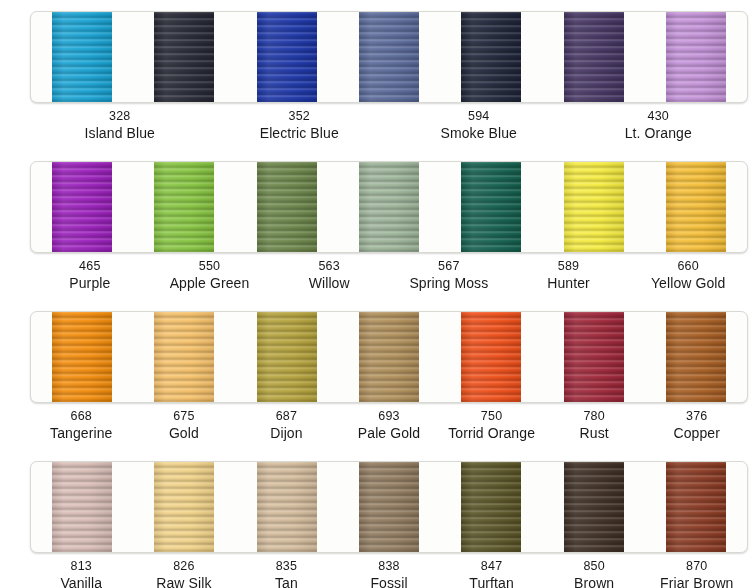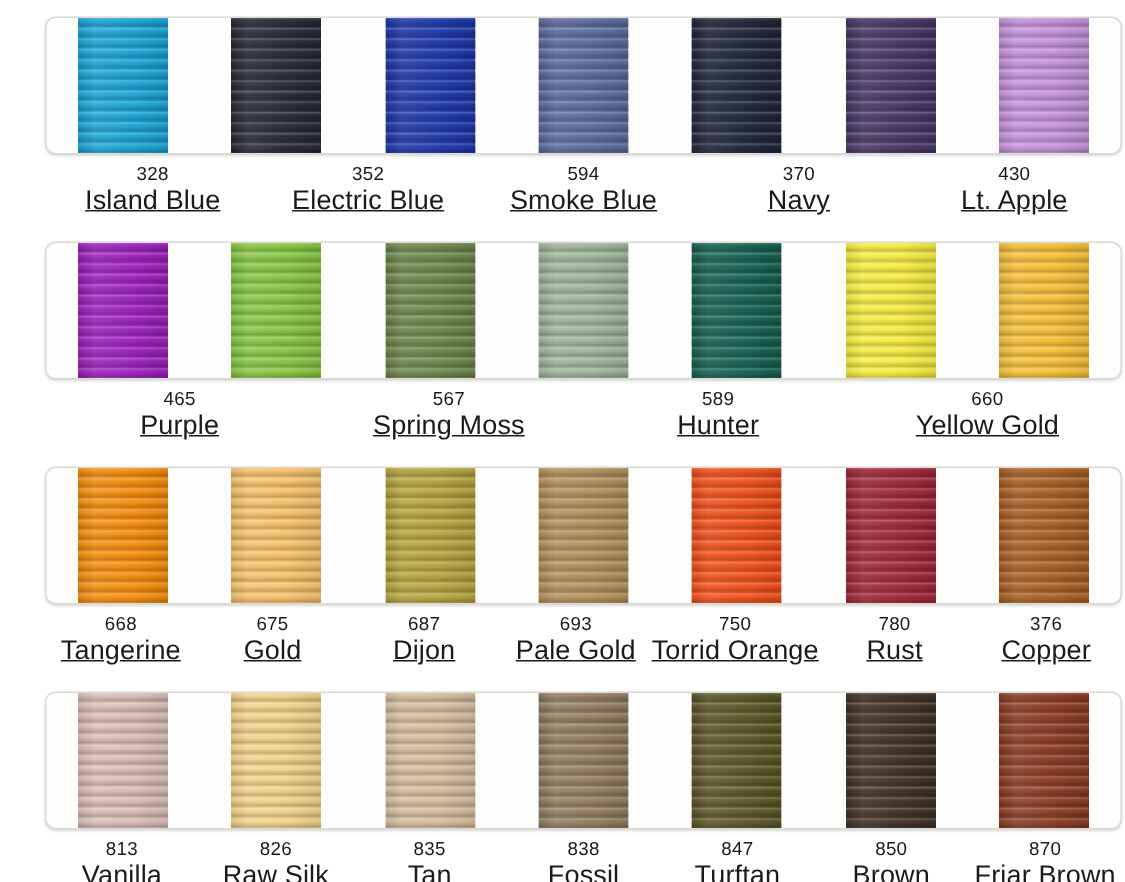--- a/index.html
+++ b/index.html
@@ -129,25 +129,24 @@
     flex: 1 1 0;
     text-align: center;
     color: #1a1a1a;
   }
   .code {
     font-size: 12.5px;
     line-height: 17px;
     letter-spacing: 0.2px;
   }
   .name {
-    font-size: 18px;
+    font-size: 14px;
     line-height: 17px;
     letter-spacing: 0.1px;
     white-space: nowrap;
-    text-decoration: underline;
   }
 </style>
 </head>
 <body>
 
 <div id="chart">
     <div class="row">
       <div class="panel">
         <div class="panel-inner">
           <div class="swatch-cell">
@@ -215,26 +214,22 @@
         </div>
         <div class="label-cell">
           <div class="code">352</div>
           <div class="name">Electric Blue</div>
         </div>
         <div class="label-cell">
           <div class="code">594</div>
           <div class="name">Smoke Blue</div>
         </div>
         <div class="label-cell">
-          <div class="code">370</div>
-          <div class="name">Navy</div>
-        </div>
-        <div class="label-cell">
           <div class="code">430</div>
-          <div class="name">Lt. Apple</div>
+          <div class="name">Lt. Orange</div>
         </div>
       </div>
     </div>
     <div class="row">
       <div class="panel">
         <div class="panel-inner">
           <div class="swatch-cell">
             <div class="ribbon" style="background: rgb(155, 31, 188);">
               <div class="weave"></div>
               <div class="shade"></div>
@@ -291,20 +286,28 @@
             </div>
           </div>
         </div>
       </div>
       <div class="labels">
         <div class="label-cell">
           <div class="code">465</div>
           <div class="name">Purple</div>
         </div>
         <div class="label-cell">
+          <div class="code">550</div>
+          <div class="name">Apple Green</div>
+        </div>
+        <div class="label-cell">
+          <div class="code">563</div>
+          <div class="name">Willow</div>
+        </div>
+        <div class="label-cell">
           <div class="code">567</div>
           <div class="name">Spring Moss</div>
         </div>
         <div class="label-cell">
           <div class="code">589</div>
           <div class="name">Hunter</div>
         </div>
         <div class="label-cell">
           <div class="code">660</div>
           <div class="name">Yellow Gold</div>

